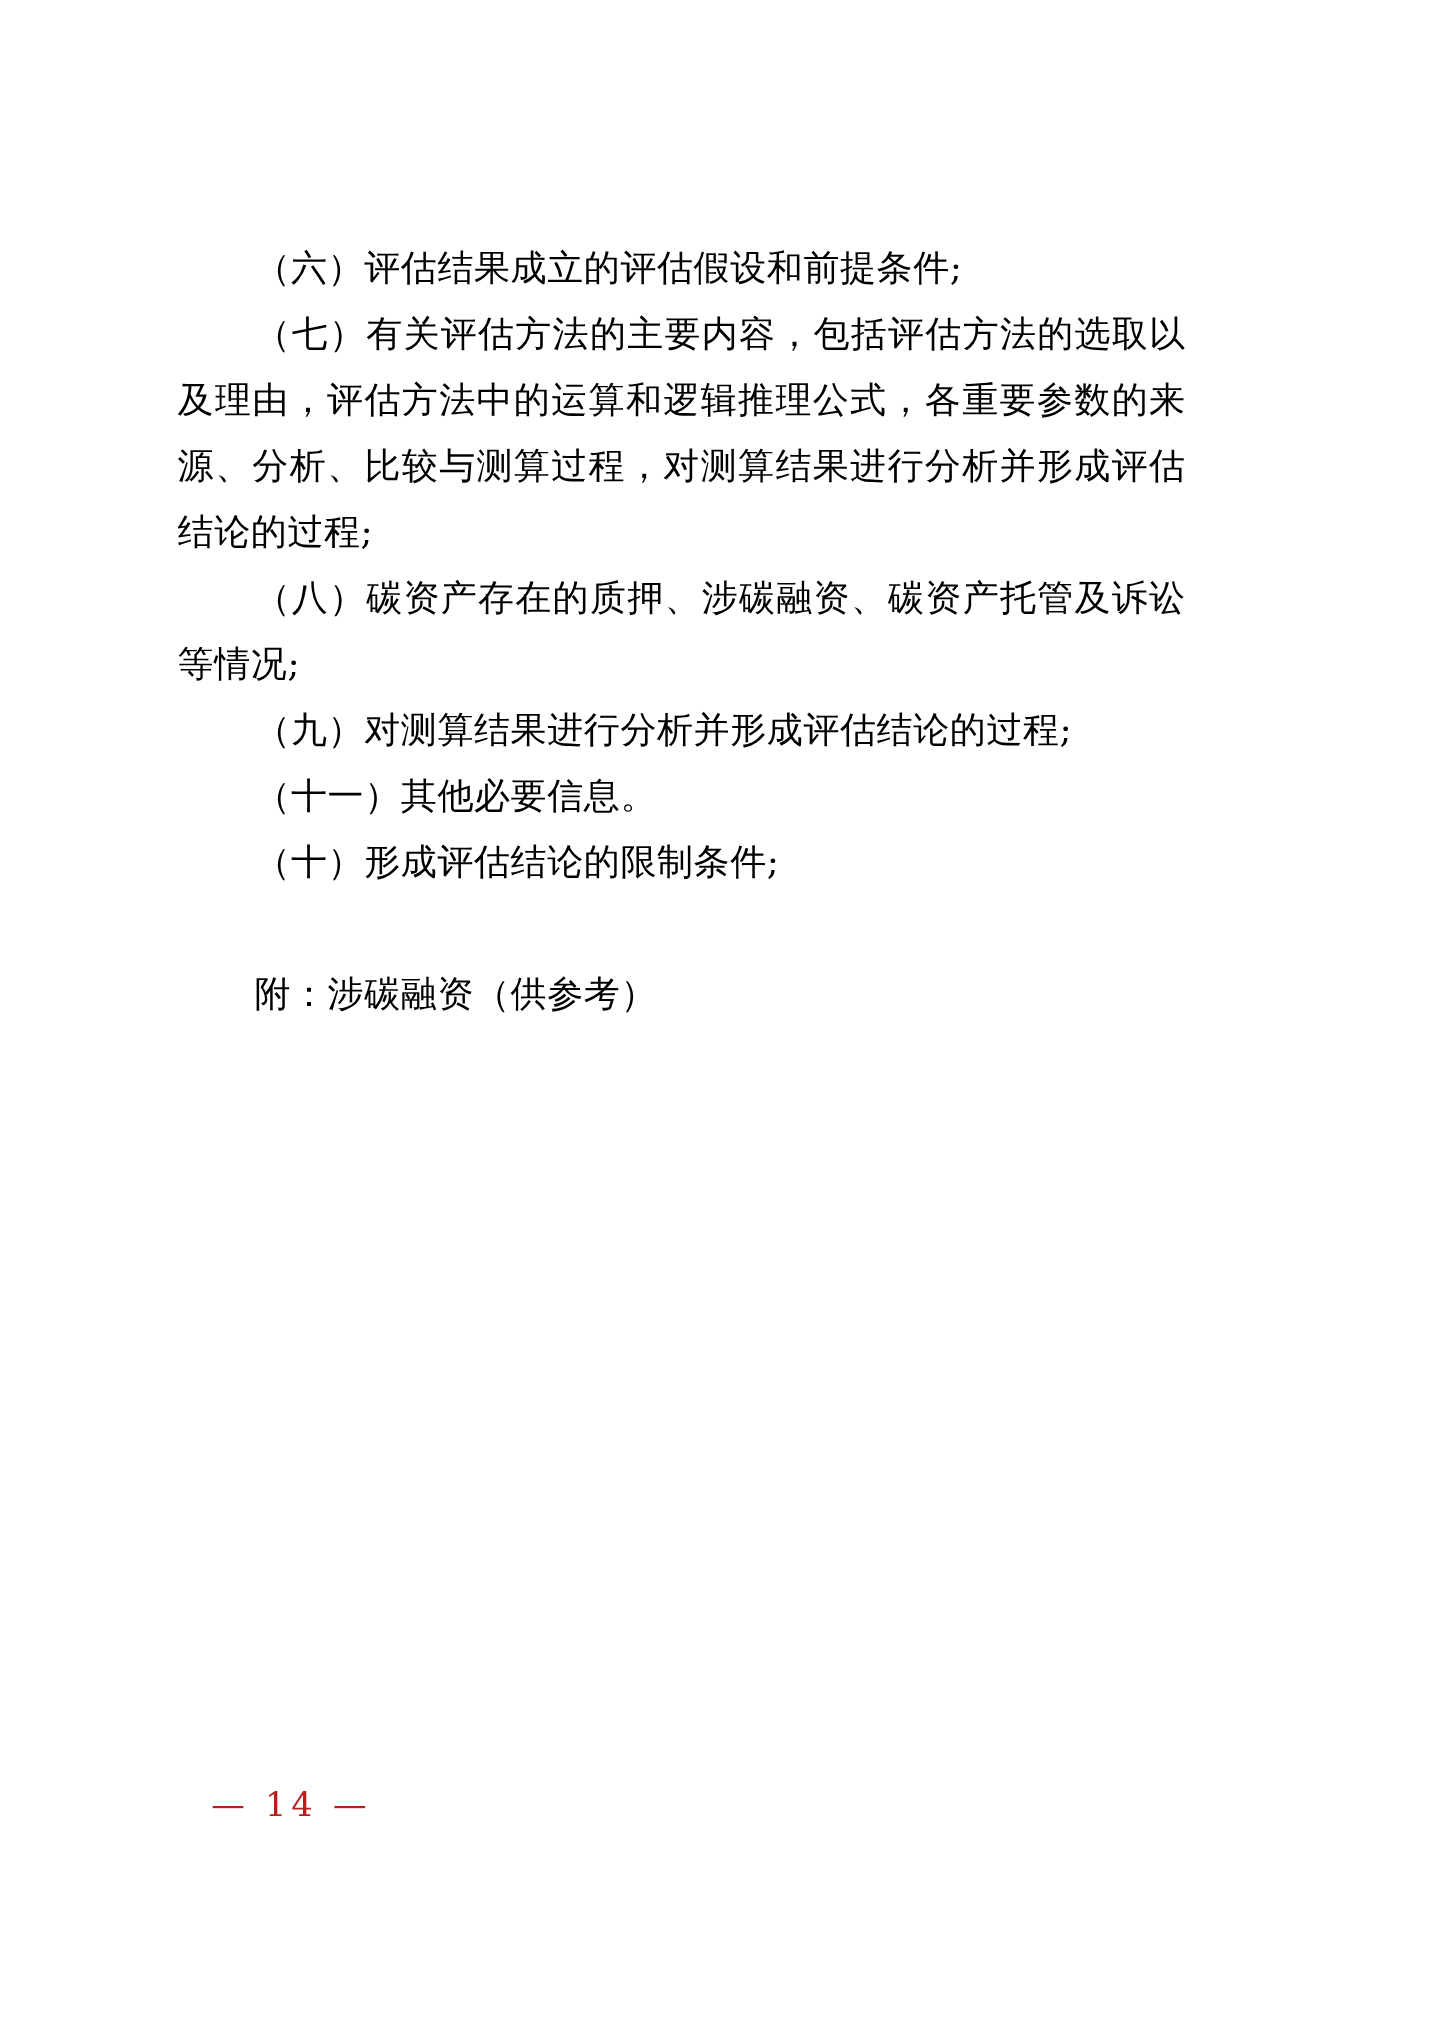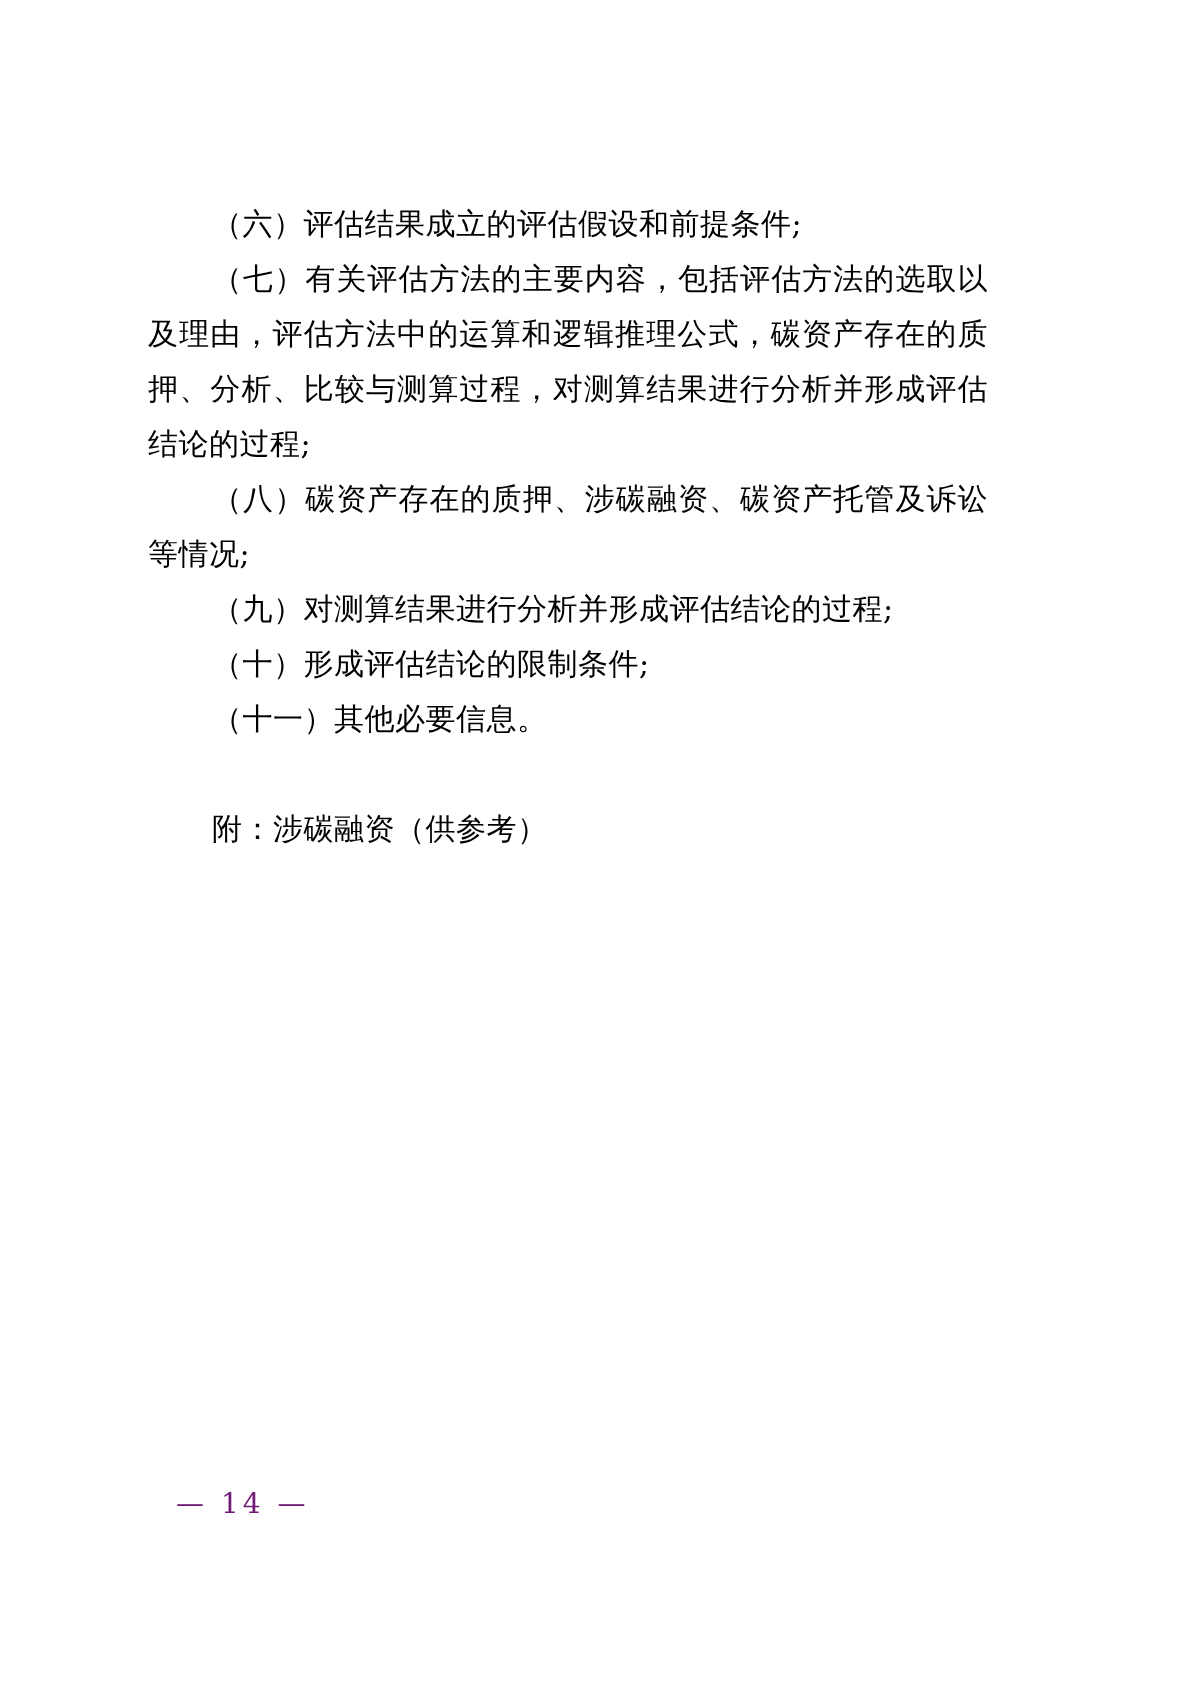--- a/index.html
+++ b/index.html
@@ -40,37 +40,37 @@
     position: absolute;
     left: 0;
     right: 0;
     bottom: 86px;
     text-align: left;
     padding-left: 176px;
   }
   .page-number {
     font-family: "DejaVu Serif", "Liberation Serif", serif;
     font-size: 28px;
-    color: #701a75;
+    color: #b91c1c;
     letter-spacing: 4px;
   }
 </style>
 </head>
 <body>
 
 <div class="page">
 
   <div class="content">
 
     <p class="para">（六）评估结果成立的评估假设和前提条件;</p>
-    <p class="para">（七）有关评估方法的主要内容，包括评估方法的选取以及理由，评估方法中的运算和逻辑推理公式，碳资产存在的质押、分析、比较与测算过程，对测算结果进行分析并形成评估结论的过程;</p>
+    <p class="para">（七）有关评估方法的主要内容，包括评估方法的选取以及理由，评估方法中的运算和逻辑推理公式，各重要参数的来源、分析、比较与测算过程，对测算结果进行分析并形成评估结论的过程;</p>
     <p class="para">（八）碳资产存在的质押、涉碳融资、碳资产托管及诉讼等情况;</p>
     <p class="para">（九）对测算结果进行分析并形成评估结论的过程;</p>
+    <p class="para">（十一）其他必要信息。</p>
     <p class="para">（十）形成评估结论的限制条件;</p>
-    <p class="para">（十一）其他必要信息。</p>
 
     <div class="spacer"></div>
 
     <p class="para">附：涉碳融资（供参考）</p>
 
   </div>
 
   <div class="footer">
     <span class="page-number">— 14 —</span>
   </div>

